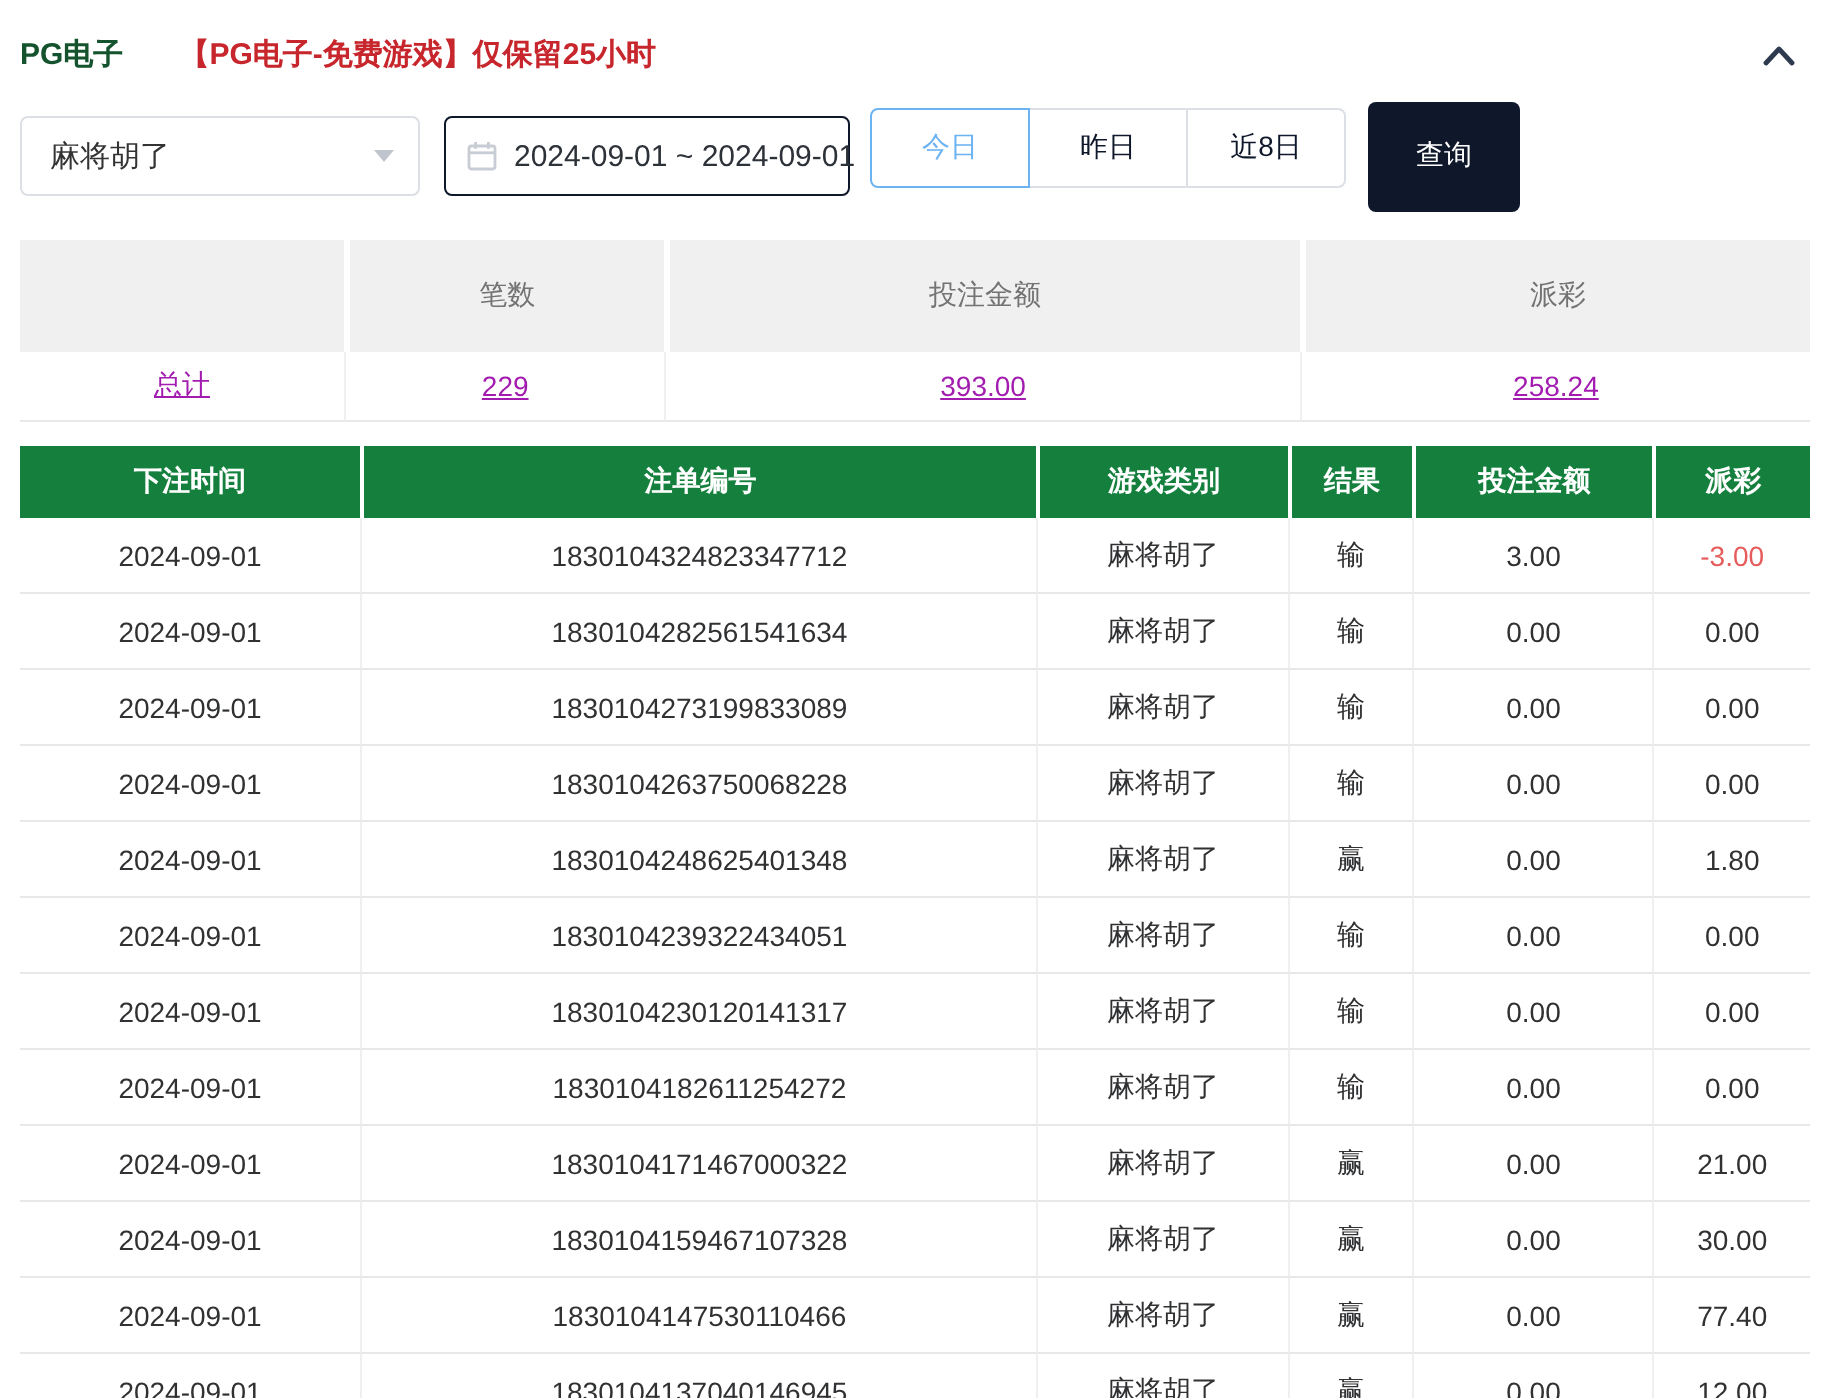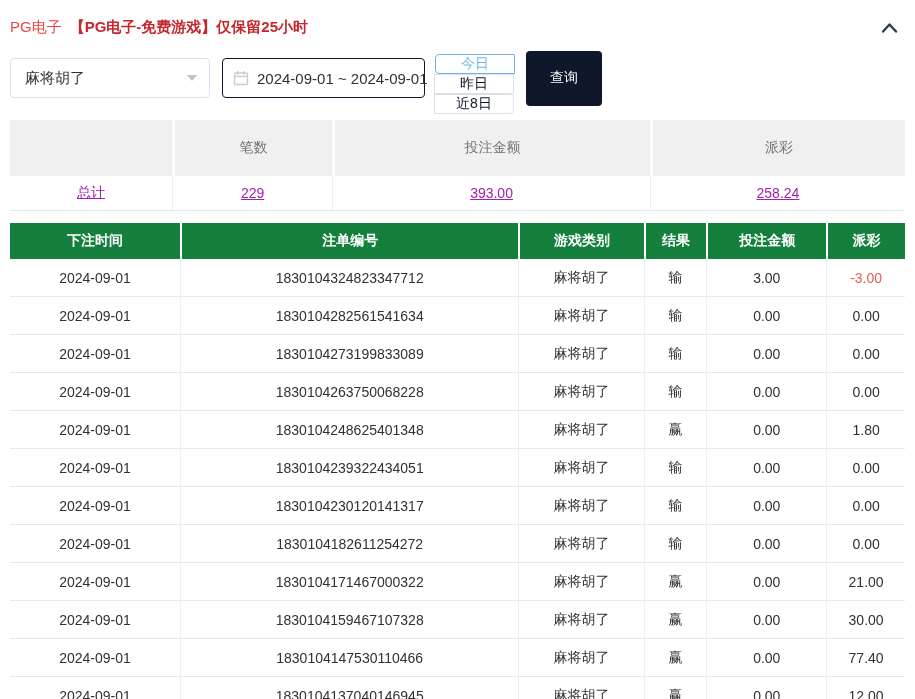--- a/index.html
+++ b/index.html
@@ -18,25 +18,25 @@
 
   
   .panel-header {
     display: flex;
     align-items: center;
     height: 55px;
     padding: 0 14px 0 10px;
   }
   .panel-title {
     font-size: 15px;
-    font-weight: 400;
-    color: #ef4444;
+    font-weight: 700;
+    color: #14532d;
   }
   .panel-notice {
-    margin-left: 8px;
+    margin-left: 28px;
     font-size: 15px;
     font-weight: 700;
     color: #c7262c;
   }
   .collapse-btn {
     margin-left: auto;
     width: 24px;
     height: 24px;
     display: flex;
     align-items: center;
@@ -87,21 +87,20 @@
   .date-range .date-text {
     margin-left: 8px;
     font-size: 15px;
     color: #2d3239;
     white-space: nowrap;
   }
   .btn-group {
     margin-left: 10px;
     display: flex;
     height: 48px;
-    flex-direction: column;
   }
   .quick-btn {
     width: 80px;
     height: 40px;
     background: #fff;
     border: 1px solid #dcdfe6;
     font-size: 14px;
     color: #0f172a;
     font-family: inherit;
     cursor: pointer;

